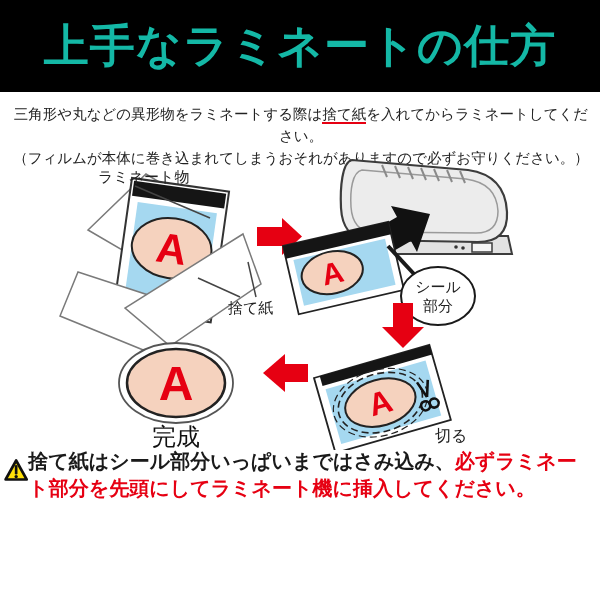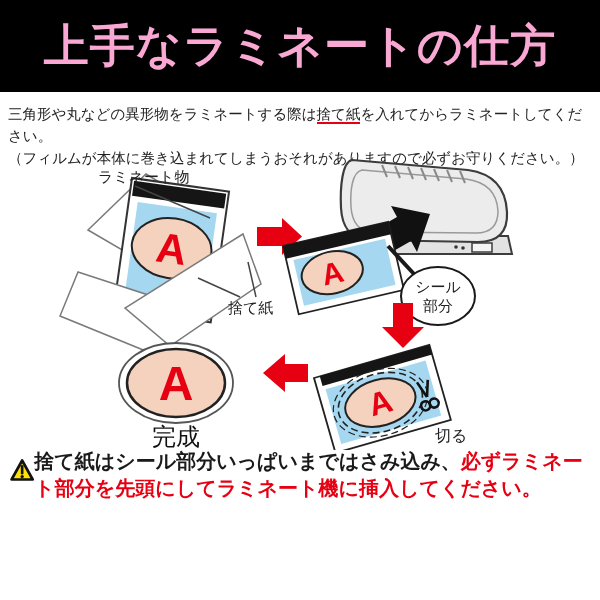--- a/index.html
+++ b/index.html
@@ -1,24 +1,24 @@
 <!DOCTYPE html>
 <html><head>
 <meta charset="utf-8">
 <style>
   html,body{margin:0;padding:0;background:#fff;}
   .page{position:relative;width:600px;height:600px;background:#ffffff;overflow:hidden;
         font-family:"Liberation Sans","DejaVu Sans",sans-serif;color:#1a1a1a;}
   .banner{position:absolute;left:0;top:0;width:600px;height:92px;background:#000;
           display:flex;align-items:center;justify-content:center;}
-  .banner h1{margin:0;color:#f9a8d4;font-size:45px;font-weight:900;letter-spacing:1px;white-space:nowrap;}
-  .intro{position:absolute;left:8px;top:103px;width:586px;font-size:14.5px;line-height:22px;color:#222;}
+  .banner h1{margin:0;color:#14b8a6;font-size:45px;font-weight:900;letter-spacing:1px;white-space:nowrap;}
+  .intro{position:absolute;left:8px;top:103px;width:586px;font-size:14.5px;line-height:22px;color:#222;text-align:center;}
   .intro .em{color:#222;border-bottom:2.5px solid #e60012;padding-bottom:0px;}
   svg text{font-family:"Liberation Sans","DejaVu Sans",sans-serif;}
-  .warn{position:absolute;left:10px;width:582px;display:flex;gap:0;align-items:flex-start;}
+  .warn{position:absolute;left:4px;width:582px;display:flex;gap:0;align-items:flex-start;}
   .warn .txt{font-size:20px;font-weight:bold;line-height:27px;letter-spacing:0px;}
   .warn .red{color:#e60012;}
   .w1{top:448px;}
   .w2{top:509px;}
 </style>
 </head>
 <body>
 
 <div class="page">
 

